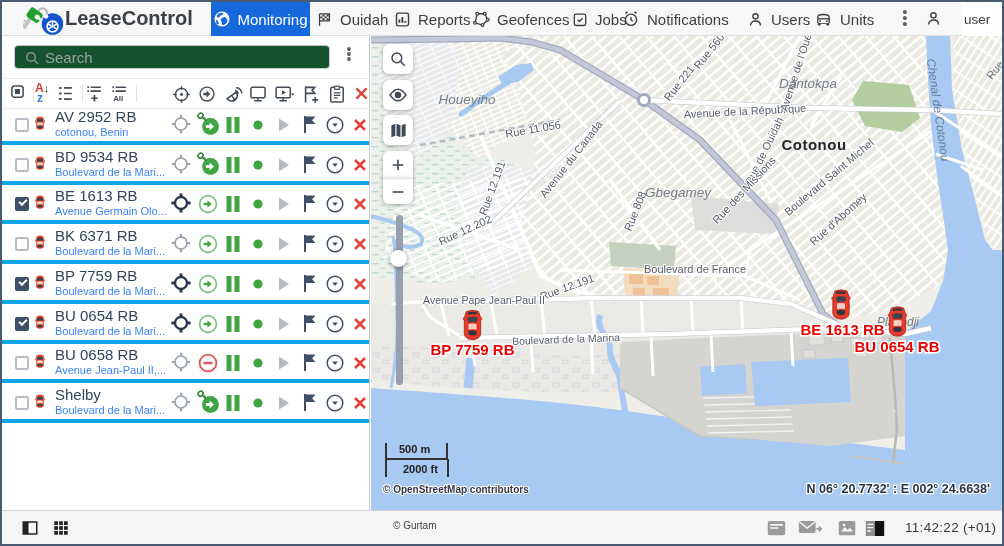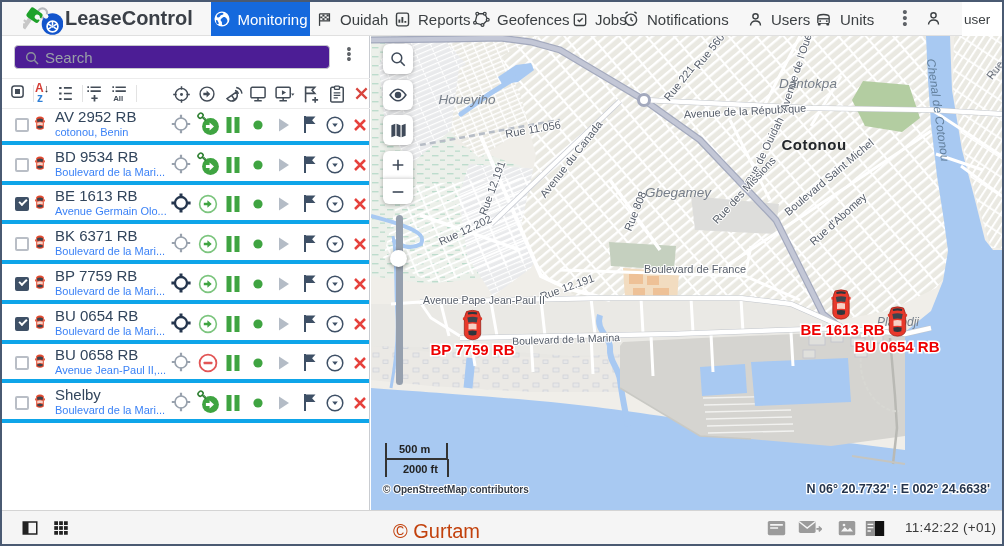--- a/index.html
+++ b/index.html
@@ -10,42 +10,42 @@
 #logo { position:absolute; left:21px; top:3px; width:40px; height:30px; }
 #brand { position:absolute; left:63px; top:5px; font-size:20px; font-weight:bold; color:#3b4047; letter-spacing:0px; }
 .tab { position:absolute; top:0; height:34px; display:flex; align-items:center; gap:7px; font-size:15px; color:#3c4043; }
 .tab svg { display:block; }
 #tab-mon { left:209px; width:99px; background:#1569dd; color:#fff; justify-content:center; gap:6px; }
 #hdots { position:absolute; left:897px; top:7px; width:12px; height:20px; color:#5f6368; font-size:15px; letter-spacing:0; line-height:6px; text-align:center; }
 #husr { position:absolute; left:923px; top:8px; }
 #hutext { position:absolute; left:952px; top:10px; font-size:13.5px; color:#3c4043;margin-left:10px; }
 
 #side { position:absolute; left:0; top:34px; width:368px; height:474px; background:#fff; border-right:1px solid #c9ccd1; }
-#searchbox { position:absolute; left:12px; top:9px; width:316px; height:24px; border:1px solid #c6c8cc; border-radius:4px; background:#4c1d95; }
+#searchbox { position:absolute; left:12px; top:9px; width:316px; height:24px; border:1px solid #c6c8cc; border-radius:4px; background:#14532d; }
 #searchbox .ph { position:absolute; left:30px; top:3px; font-size:15px; color:#9aa0a8; }
 #sdots { position:absolute; left:341px; top:11px; width:12px; height:20px; color:#5f6368; font-size:14px; line-height:5px; text-align:center; }
 #tools { position:absolute; left:0; top:42px; width:368px; height:31px; border-top:1px solid #ececec; border-bottom:1px solid #ececec; }
 .unit { position:absolute; left:0; width:367px; height:40px; border-bottom:4px solid #0ea5e9; }
 .unit .nm { position:absolute; left:53px; top:3px; font-size:15px; color:#32455c; }
 .unit .ad { position:absolute; left:53px; top:21px; font-size:11px; color:#3b82f6; white-space:nowrap; }
 .cb { position:absolute; left:13px; top:13px; width:14px; height:14px; border:2px solid #b9bec6; border-radius:2px; background:#fff; }
 .cb.on { border-color:#3e5066; background:#3e5066; }
 .cb.on:after { content:""; position:absolute; left:2px; top:0px; width:6px; height:3px; border-left:2px solid #fff; border-bottom:2px solid #fff; transform:rotate(-45deg); }
 .uic { position:absolute; left:33px; top:10px; }
 .ric { position:absolute; top:7px; }
 #tools { }
 .ti { position:absolute; top:5px; }
 
 #map { position:absolute; left:369px; top:34px; width:631px; height:474px; overflow:hidden; background:#f0eee9; }
 .mbtn { position:absolute; left:12px; width:30px; height:30px; background:#fff; border-radius:6px; box-shadow:0 1px 4px rgba(0,0,0,0.3); display:flex; align-items:center; justify-content:center; }
 #sltrack { position:absolute; left:25px; top:179px; width:7px; height:170px; background:#96a0ae; border-radius:4px; }
 #slhandle { position:absolute; left:19px; top:214px; width:17px; height:17px; background:#fff; border-radius:50%; box-shadow:0 1px 4px rgba(0,0,0,0.4); }
 
 #bot { position:absolute; left:0; bottom:0; width:1000px; height:34px; background:#f5f5f5; border-top:1px solid #d4d4d4; }
-#gurtam { position:absolute; left:391px; top:9px; font-size:20px; color:#c2410c; }
+#gurtam { position:absolute; left:391px; top:9px; font-size:10px; color:#404040; }
 #btime { position:absolute; left:903px; top:9px; font-size:13.5px; font-weight:400; color:#3a3a3a; letter-spacing:0.3px; }
 </style>
 </head>
 <body>
 <div id="app">
   <div id="hdr">
     <svg id="logo" viewBox="0 0 40 30">
       <circle cx="19.5" cy="8" r="4.6" fill="none" stroke="#b6b9bd" stroke-width="2.2"></circle>
       <g transform="rotate(35 12 10)">
         <rect x="8" y="15" width="4.2" height="12.5" fill="#c7c7c7"></rect>

